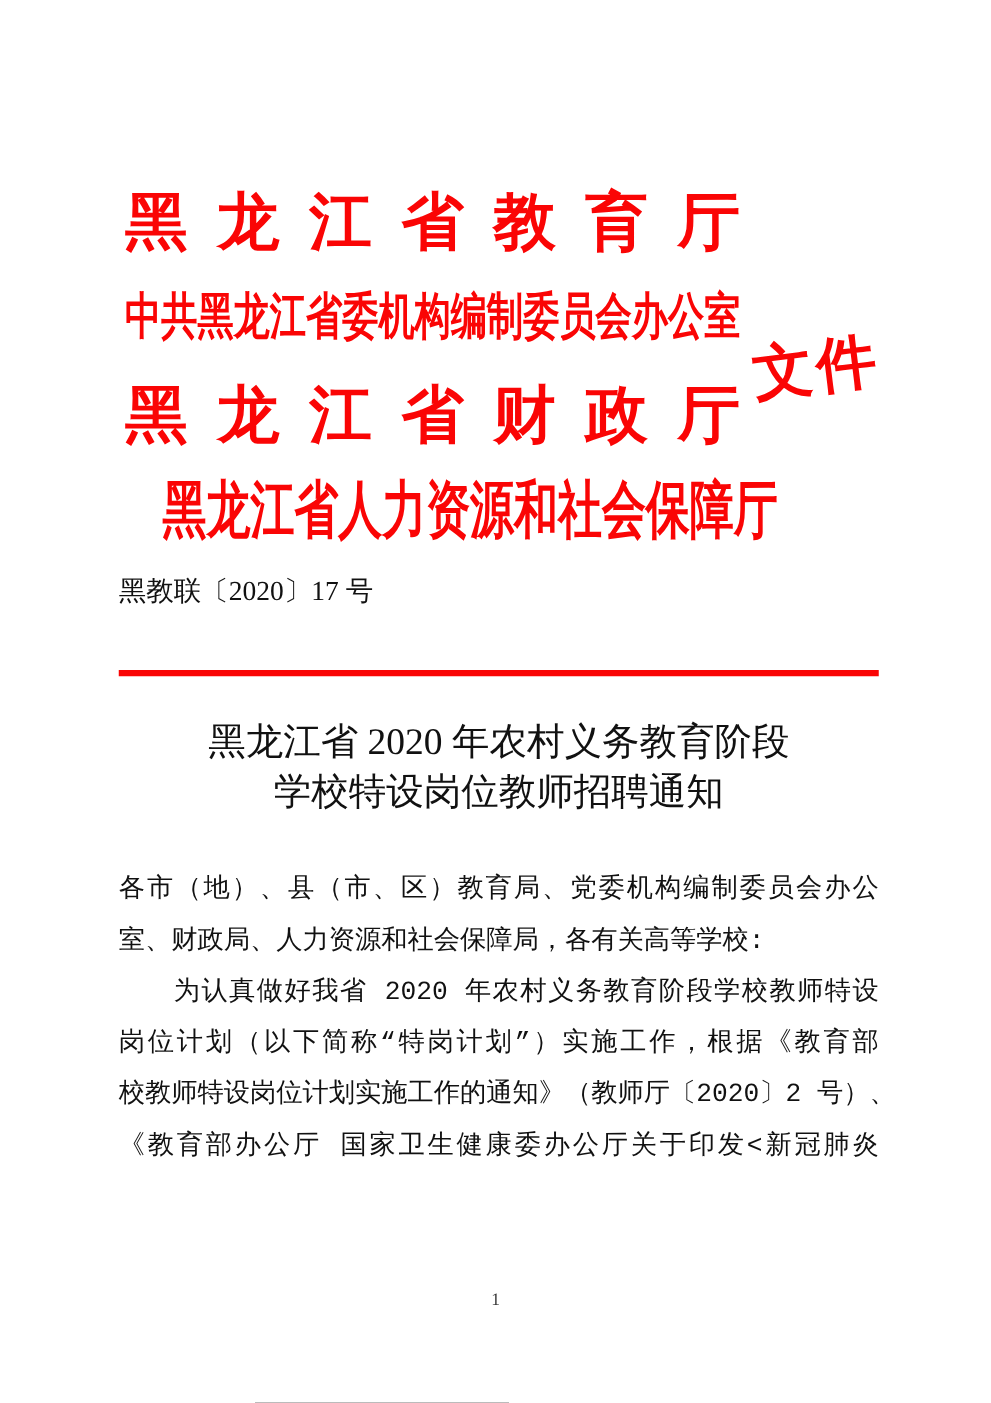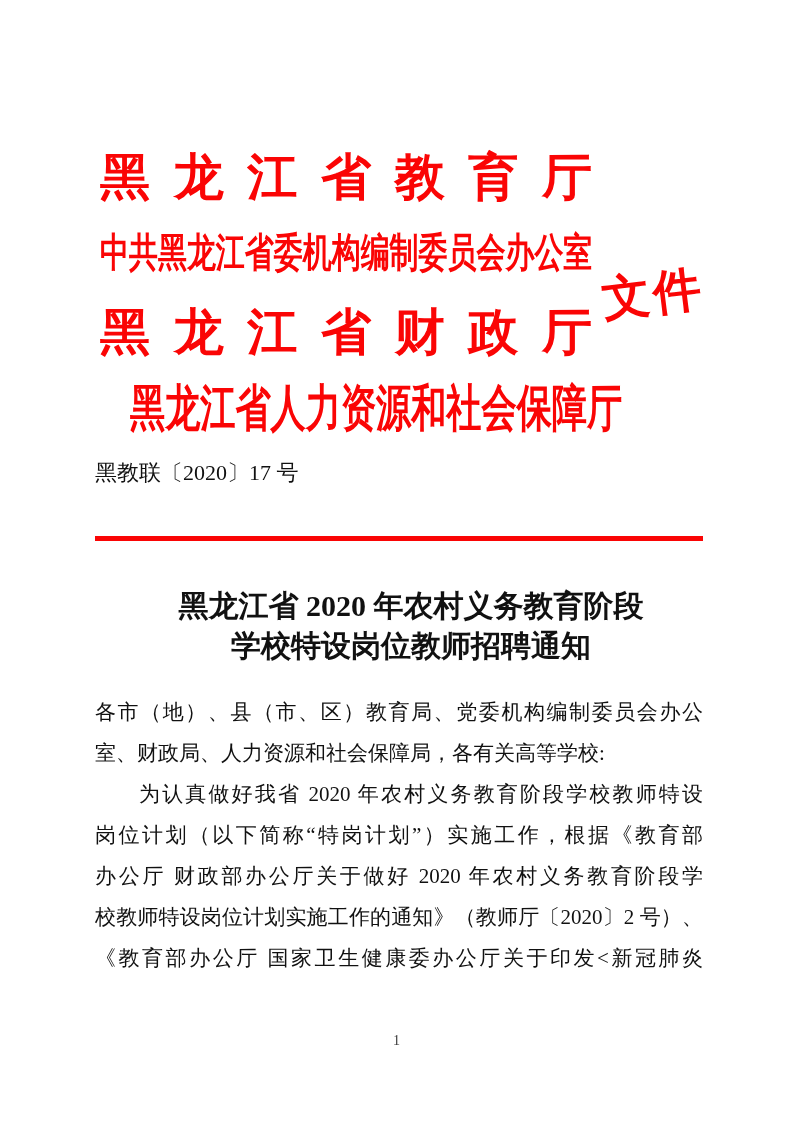--- a/index.html
+++ b/index.html
@@ -39,28 +39,28 @@
     text-align:left;font-size:22px;line-height:26px;
     white-space:nowrap;
   }
   .red-rule{
     position:absolute;left:95px;top:536px;width:608px;height:5px;
     background:var(--accent_red,#fa0505);
   }
   
   .doc-title{
     position:absolute;left:95px;top:574px;width:608px;
-    margin:12px;text-align:center;
-    font-size:30px;line-height:40px;font-weight:700;
+    margin:0;text-align:center;
+    font-size:30px;line-height:40px;font-weight:400;
     white-space:nowrap;
   }
   
   .doc-body{
     position:absolute;left:95px;top:692px;width:608px;
-    font-size:21px;line-height:41px;
+    font-size:21px;line-height:41px;font-family:Liberation Mono, monospace;
   }
   .bline{
     white-space:nowrap;
     text-align:justify;
     text-align-last:justify;
   }
   .bline.natural{text-align:right;text-align-last:left;}
   .bline.indent{text-indent:44px;}
   
   .pageno{
@@ -109,20 +109,19 @@
   <h1 class="doc-title">
     <div>黑龙江省 2020 年农村义务教育阶段</div>
     <div>学校特设岗位教师招聘通知</div>
   </h1>
 
   <div class="doc-body">
     <div class="bline">各市（地）、县（市、区）教育局、党委机构编制委员会办公</div>
     <div class="bline natural">室、财政局、人力资源和社会保障局，各有关高等学校:</div>
     <div class="bline indent">为认真做好我省 2020 年农村义务教育阶段学校教师特设</div>
     <div class="bline">岗位计划（以下简称“特岗计划”）实施工作，根据《教育部</div>
-    <div class="bline">办公厅 财政部办公厅关于做好 2020 年农村义务教育阶段学</div>
     <div class="bline">校教师特设岗位计划实施工作的通知》（教师厅〔2020〕2 号）、</div>
     <div class="bline">《教育部办公厅 国家卫生健康委办公厅关于印发&lt;新冠肺炎</div>
   </div>
 
   <div class="pageno">1</div>
 
 </div>
 
 </body></html>

